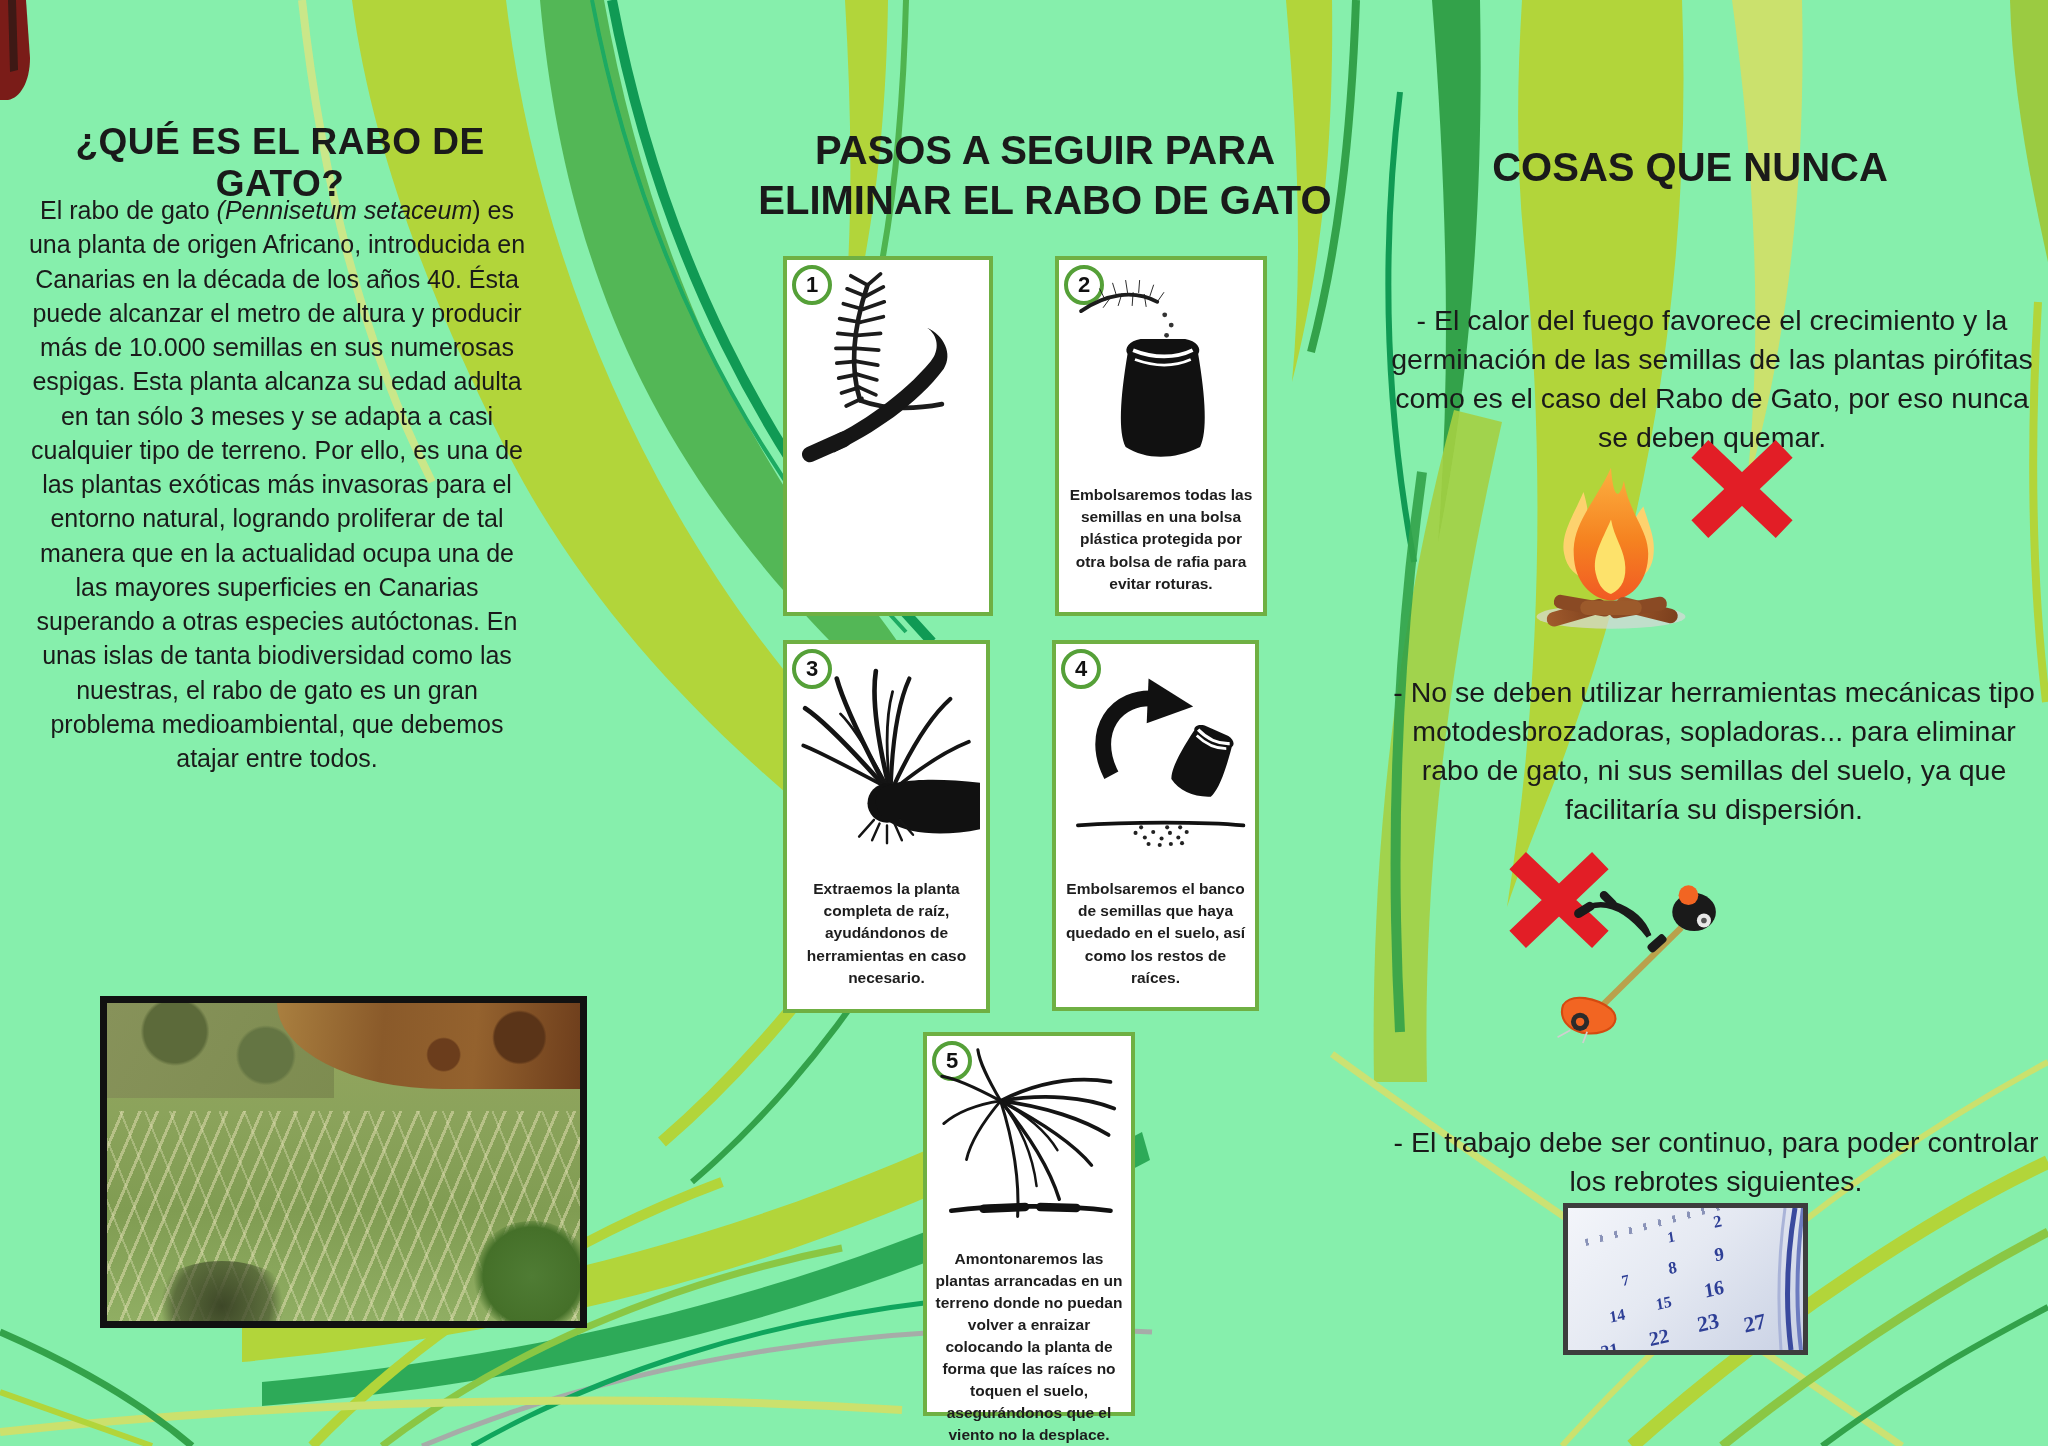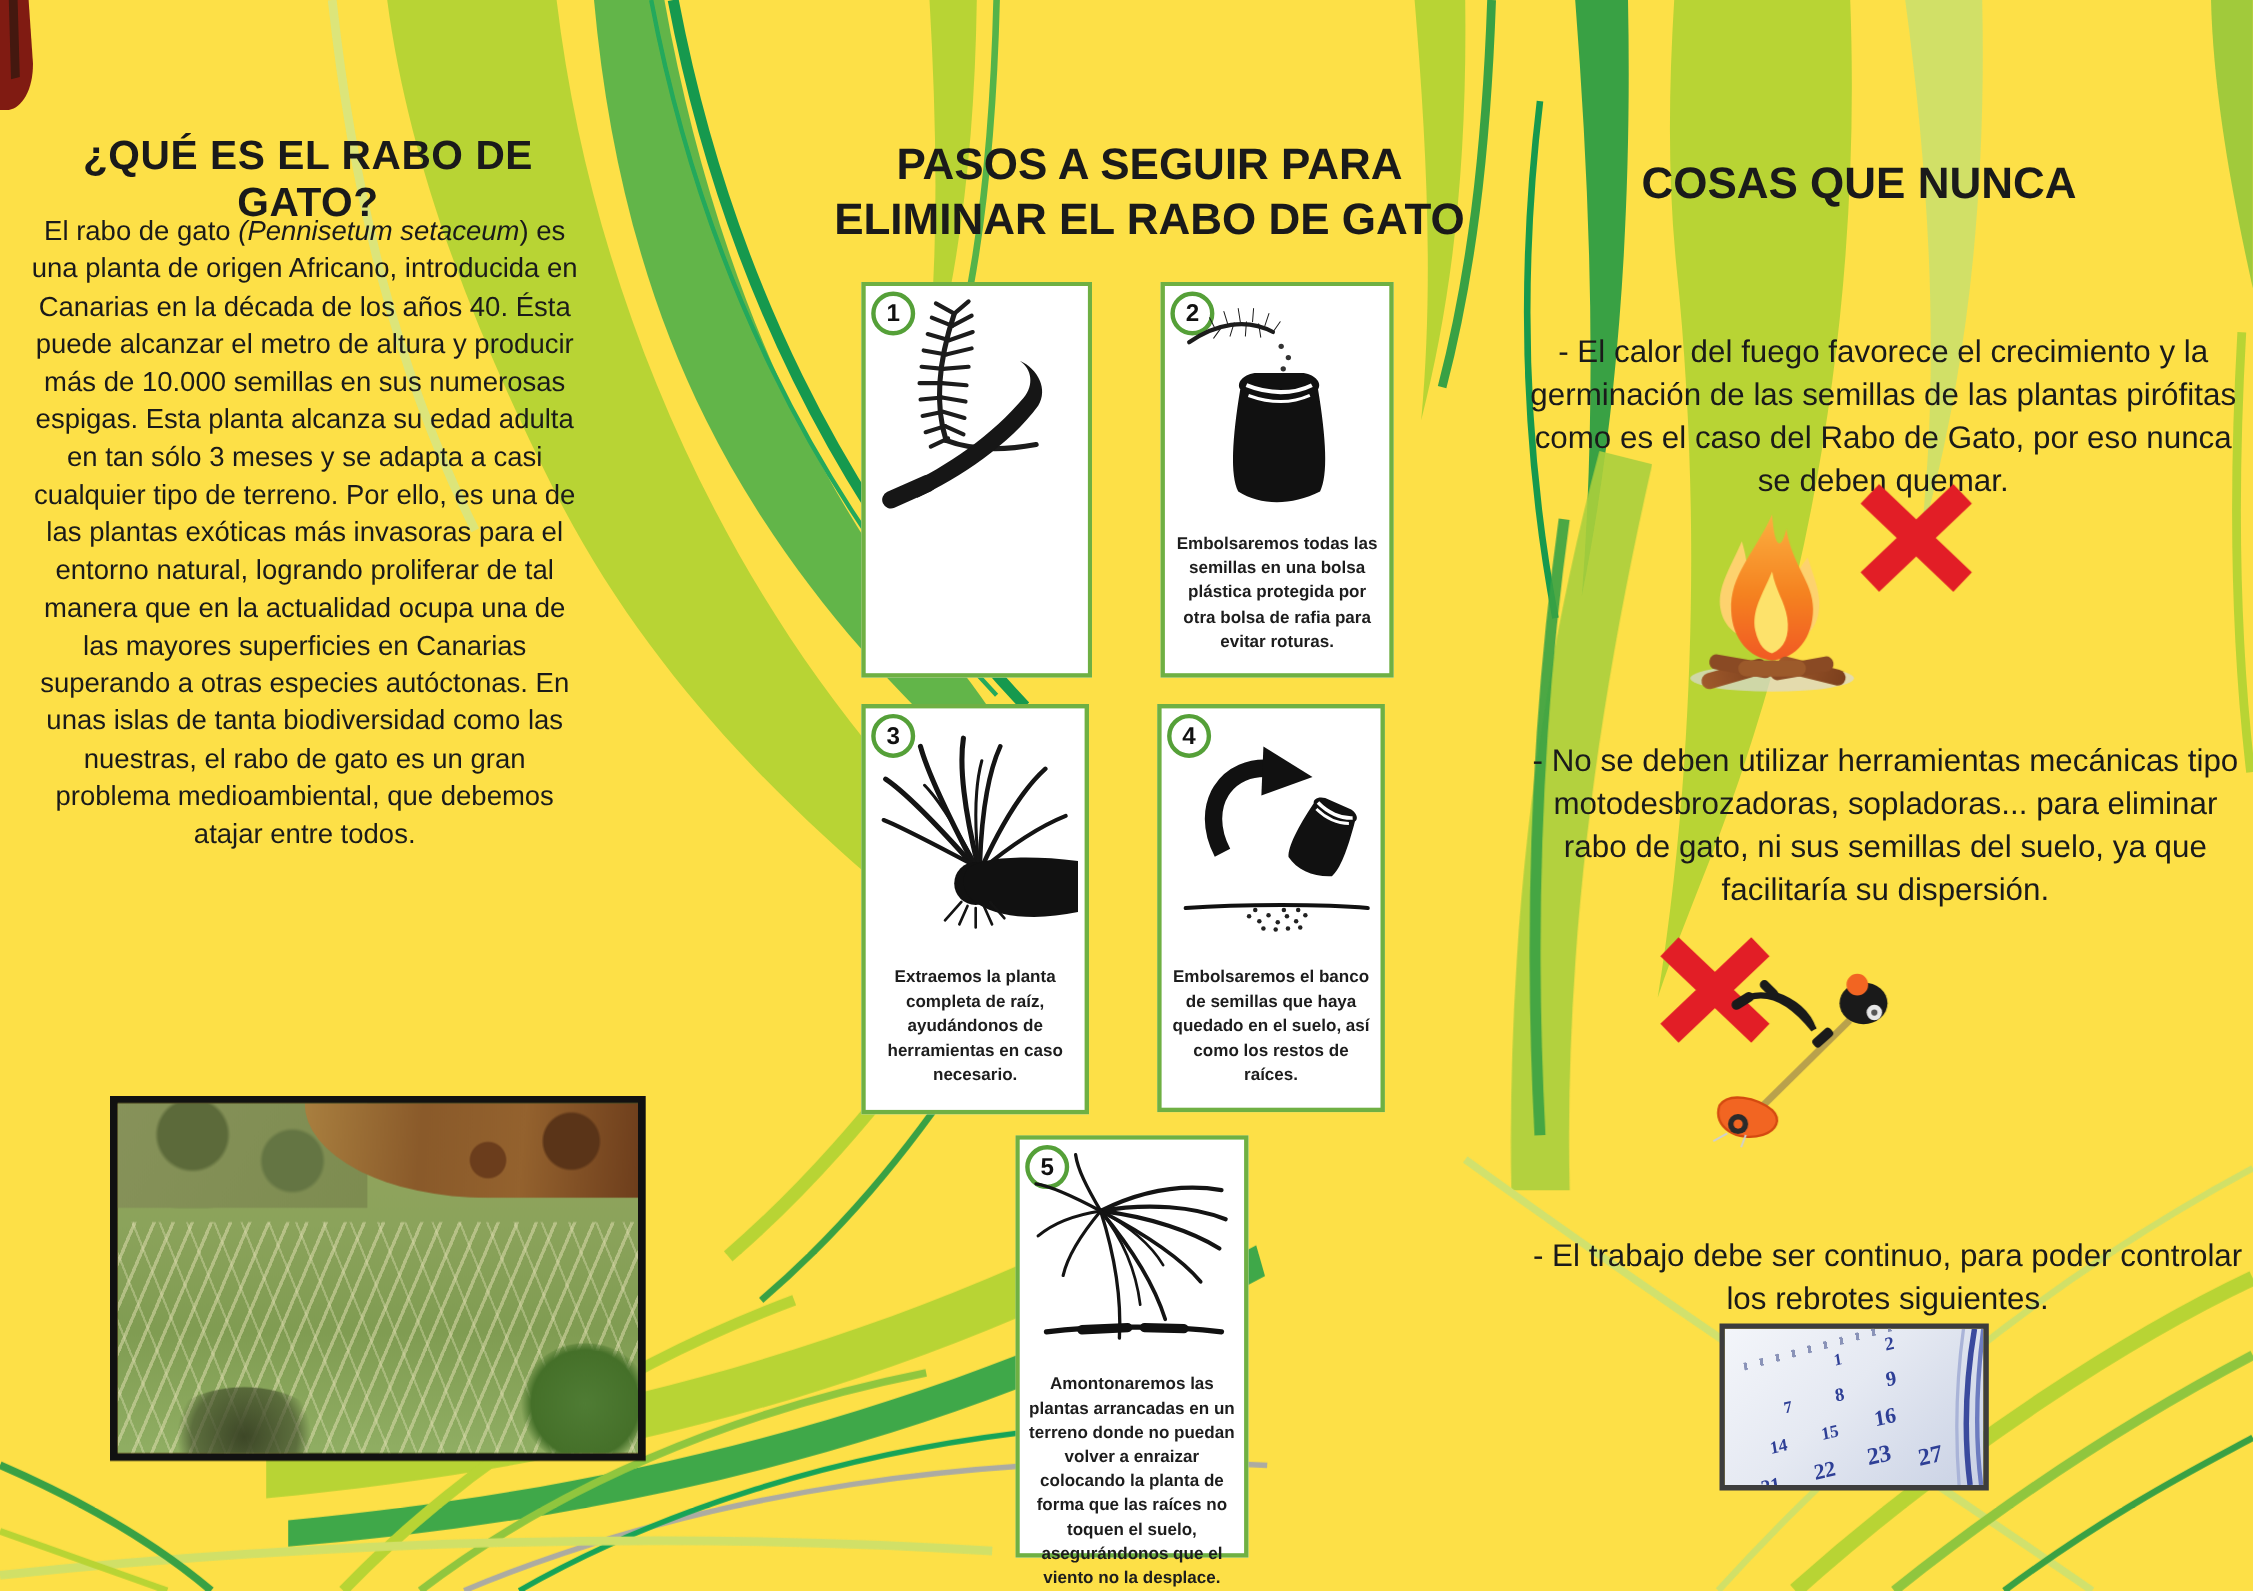--- a/index.html
+++ b/index.html
@@ -1,16 +1,16 @@
 <!DOCTYPE html>
 <html><head>
 <meta charset="utf-8">
 <style>
   html,body{margin:0;padding:0;background:#ffffff;}
-  .page{position:relative;width:2048px;height:1446px;overflow:hidden;background:#fde047;
+  .page{position:relative;width:2048px;height:1446px;overflow:hidden;background:#86efac;
         font-family:"Liberation Sans","DejaVu Sans",sans-serif;color:#1a1a1a;}
   svg.bg{position:absolute;left:0;top:0;width:2048px;height:1446px;}
   .abs{position:absolute;}
 
   
   .left-title{left:30px;top:96px;width:500px;text-align:center;font-size:37px;font-weight:bold;letter-spacing:.5px;}
   .left-body{left:22px;top:168px;width:510px;text-align:center;font-size:25px;line-height:1.37;}
   .left-body em{font-style:italic;}
   .photo{left:100px;top:996px;width:487px;height:332px;border:7px solid #111;box-sizing:border-box;overflow:hidden;
          background:linear-gradient(180deg,#97a45f 0%,#8ba35b 35%,#809c52 65%,#90ae63 100%);}

